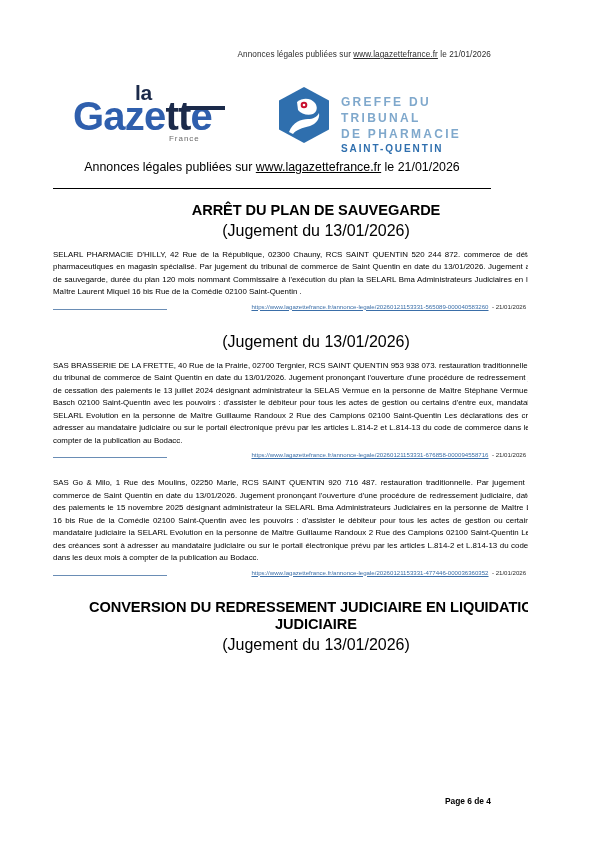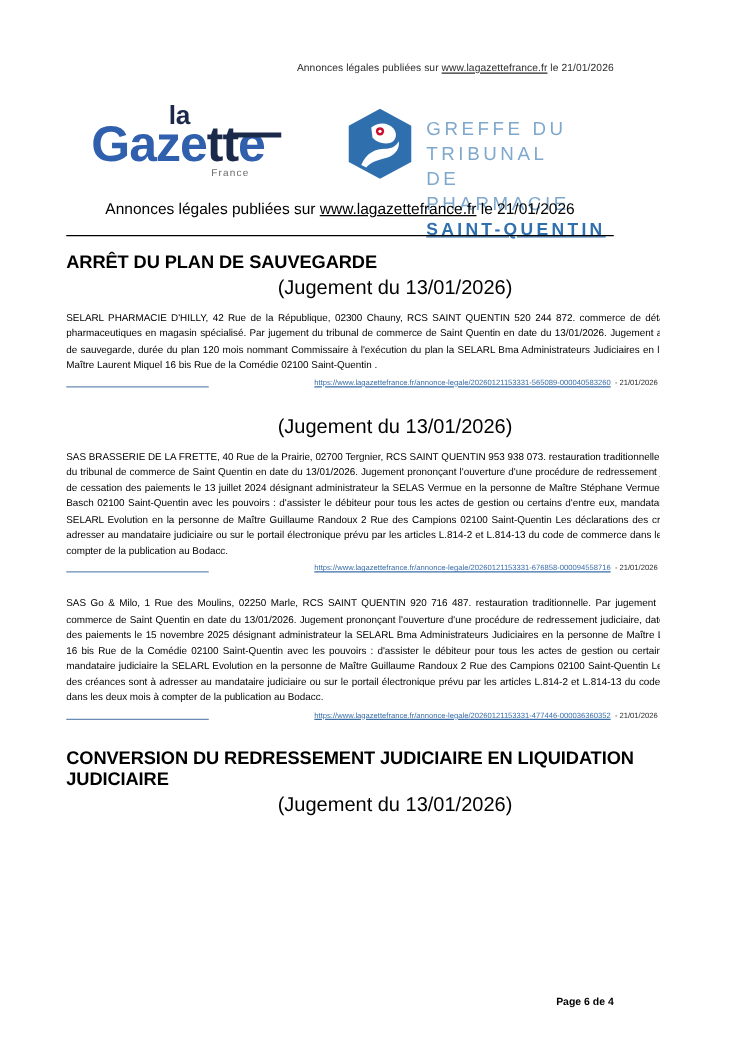--- a/index.html
+++ b/index.html
@@ -108,31 +108,30 @@
     width: 54px;
     height: 58px;
   }
   .greffe-text {
     position: absolute;
     left: 64px;
     top: 8px;
     line-height: 1.34;
   }
   .greffe-l1, .greffe-l2 {
-    font-size: 15px;
+    font-size: 12px;
     color: #7fa8cc;
     letter-spacing: 0.19em;
-    font-weight: normal;
+    font-weight: bold;
   }
   .greffe-l3 {
-    font-size: 14px;
+    font-size: 10px;
     color: #2f6fae;
     letter-spacing: 0.19em;
     font-weight: bold;
-    text-decoration: underline;
   }
 
   
   .subtitle {
     position: absolute;
     top: 144px;
     left: 37px;
     right: 37px;
     text-align: center;
     font-size: 12.4px;
@@ -153,20 +152,21 @@
 
   
   .content {
     position: absolute;
     top: 186px;
     left: 37px;
     width: 526px;
   }
 
   .ann-title {
+    text-align: center;
     font-size: 14.6px;
     font-weight: bold;
     line-height: 1.22;
     margin: 0 0 2px 0;
     letter-spacing: -0.005em;
   }
   .ann-subtitle {
     text-align: center;
     font-size: 16px;
     font-weight: normal;

